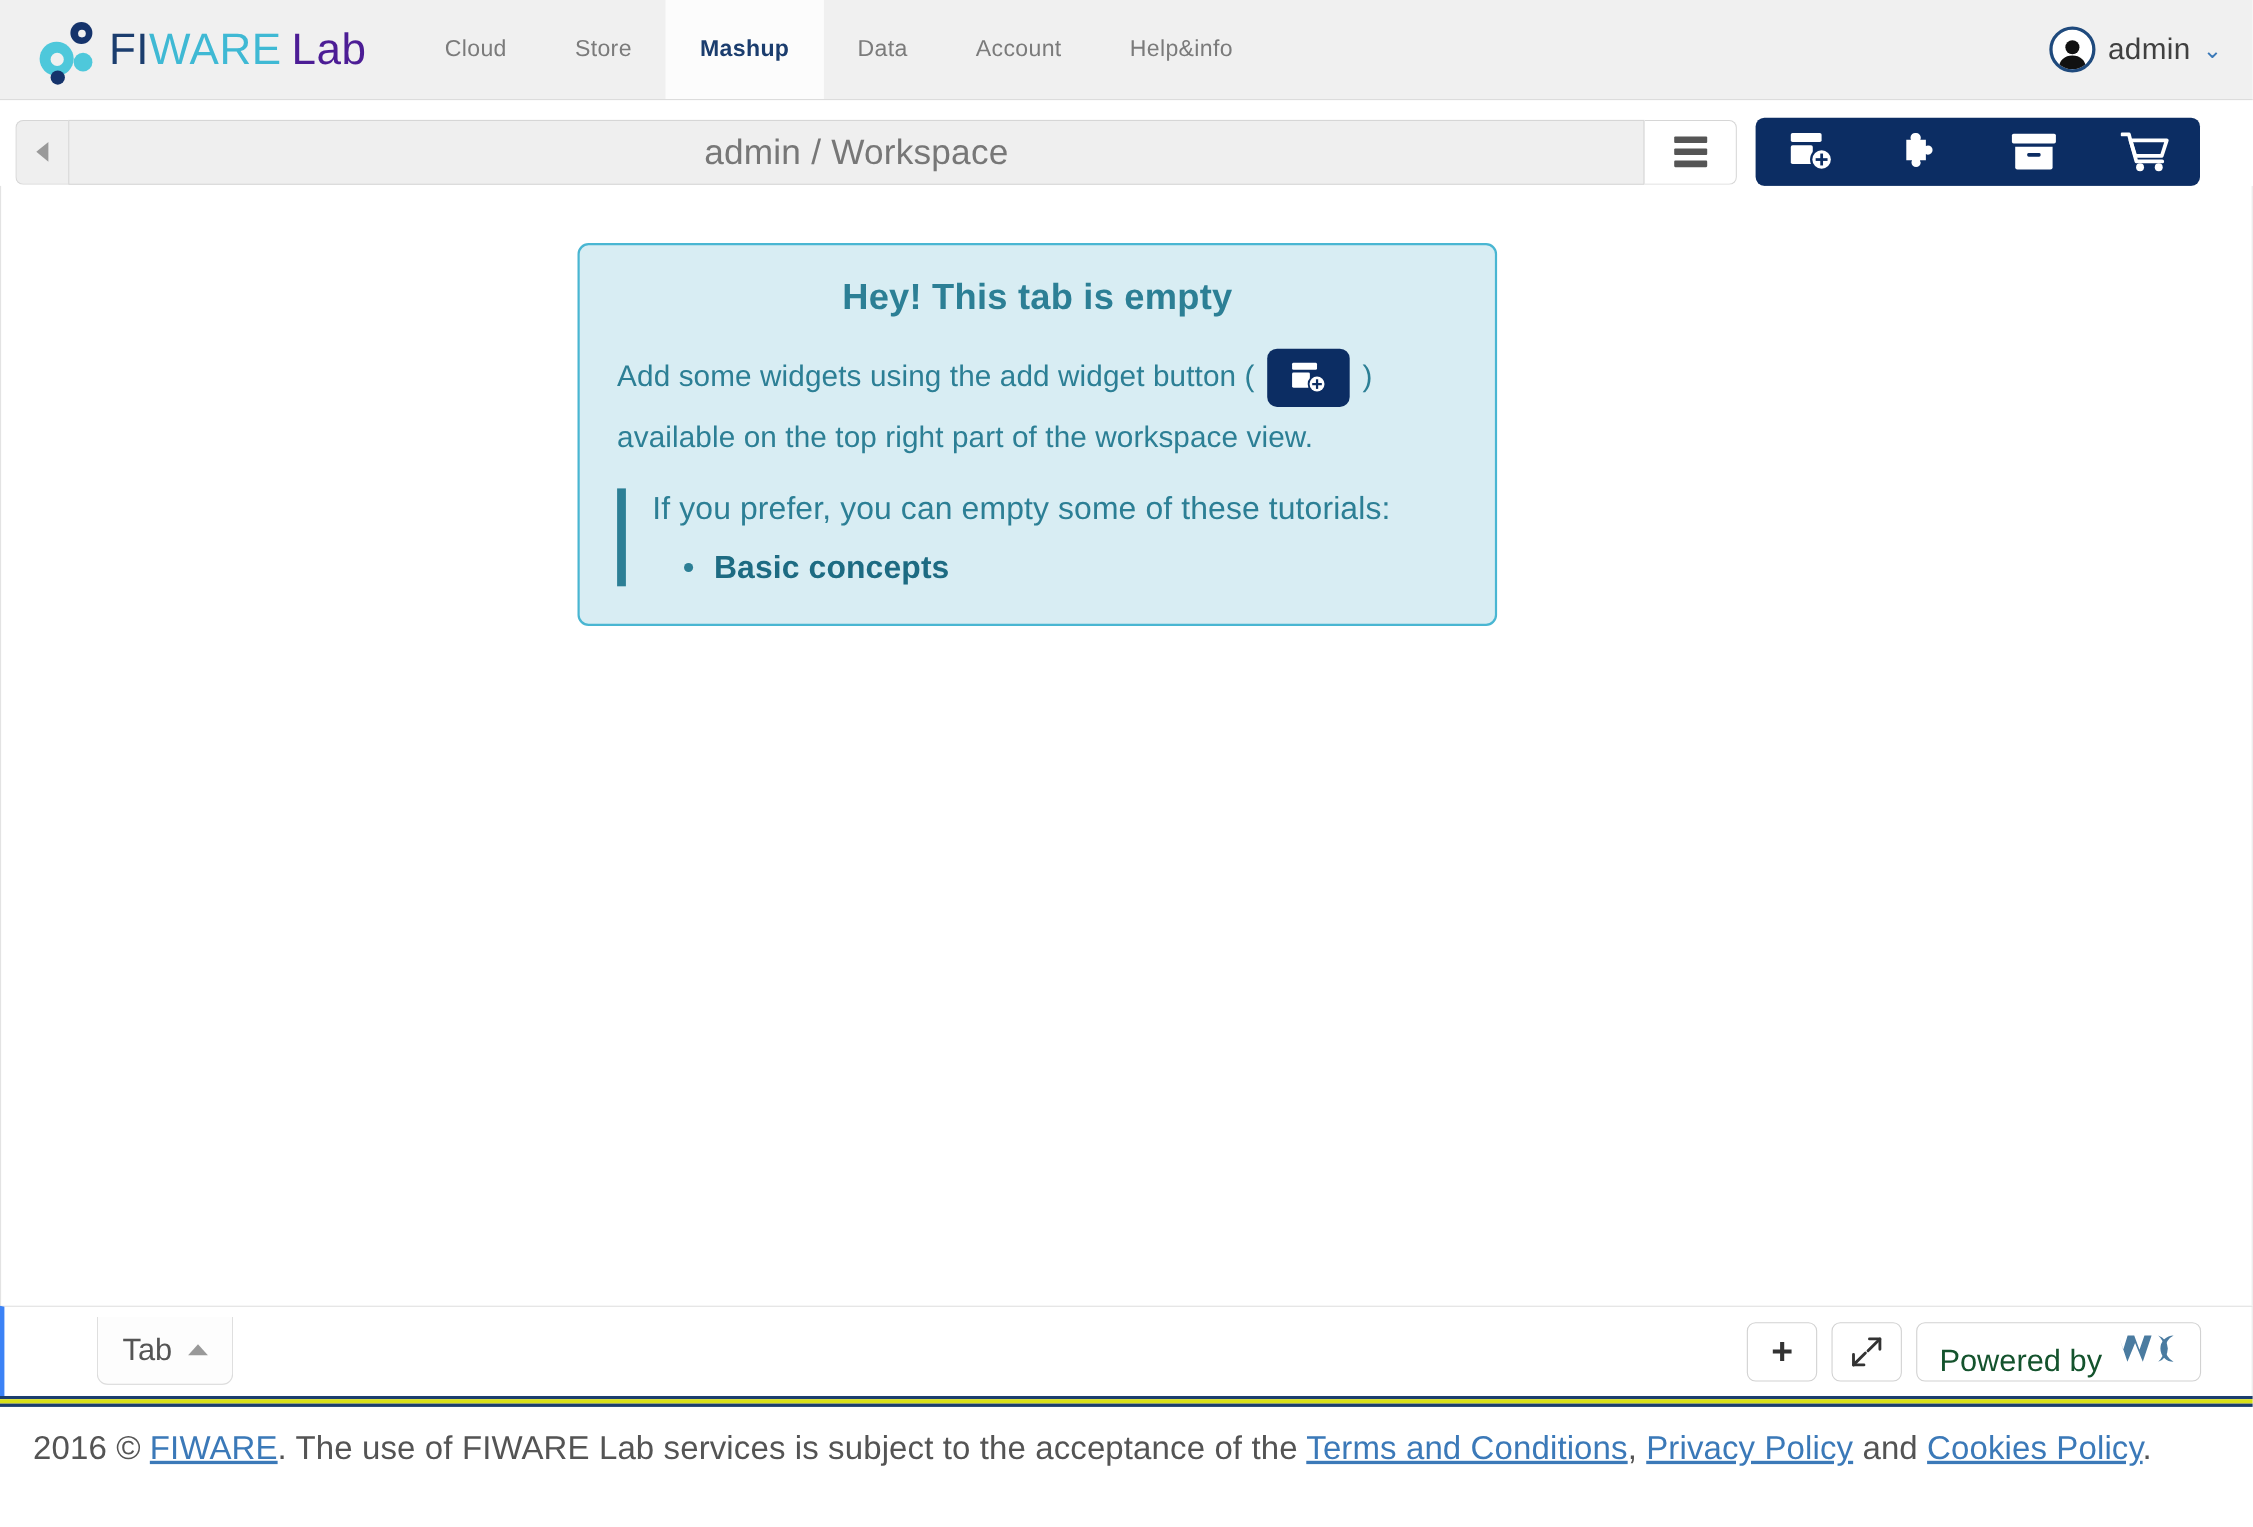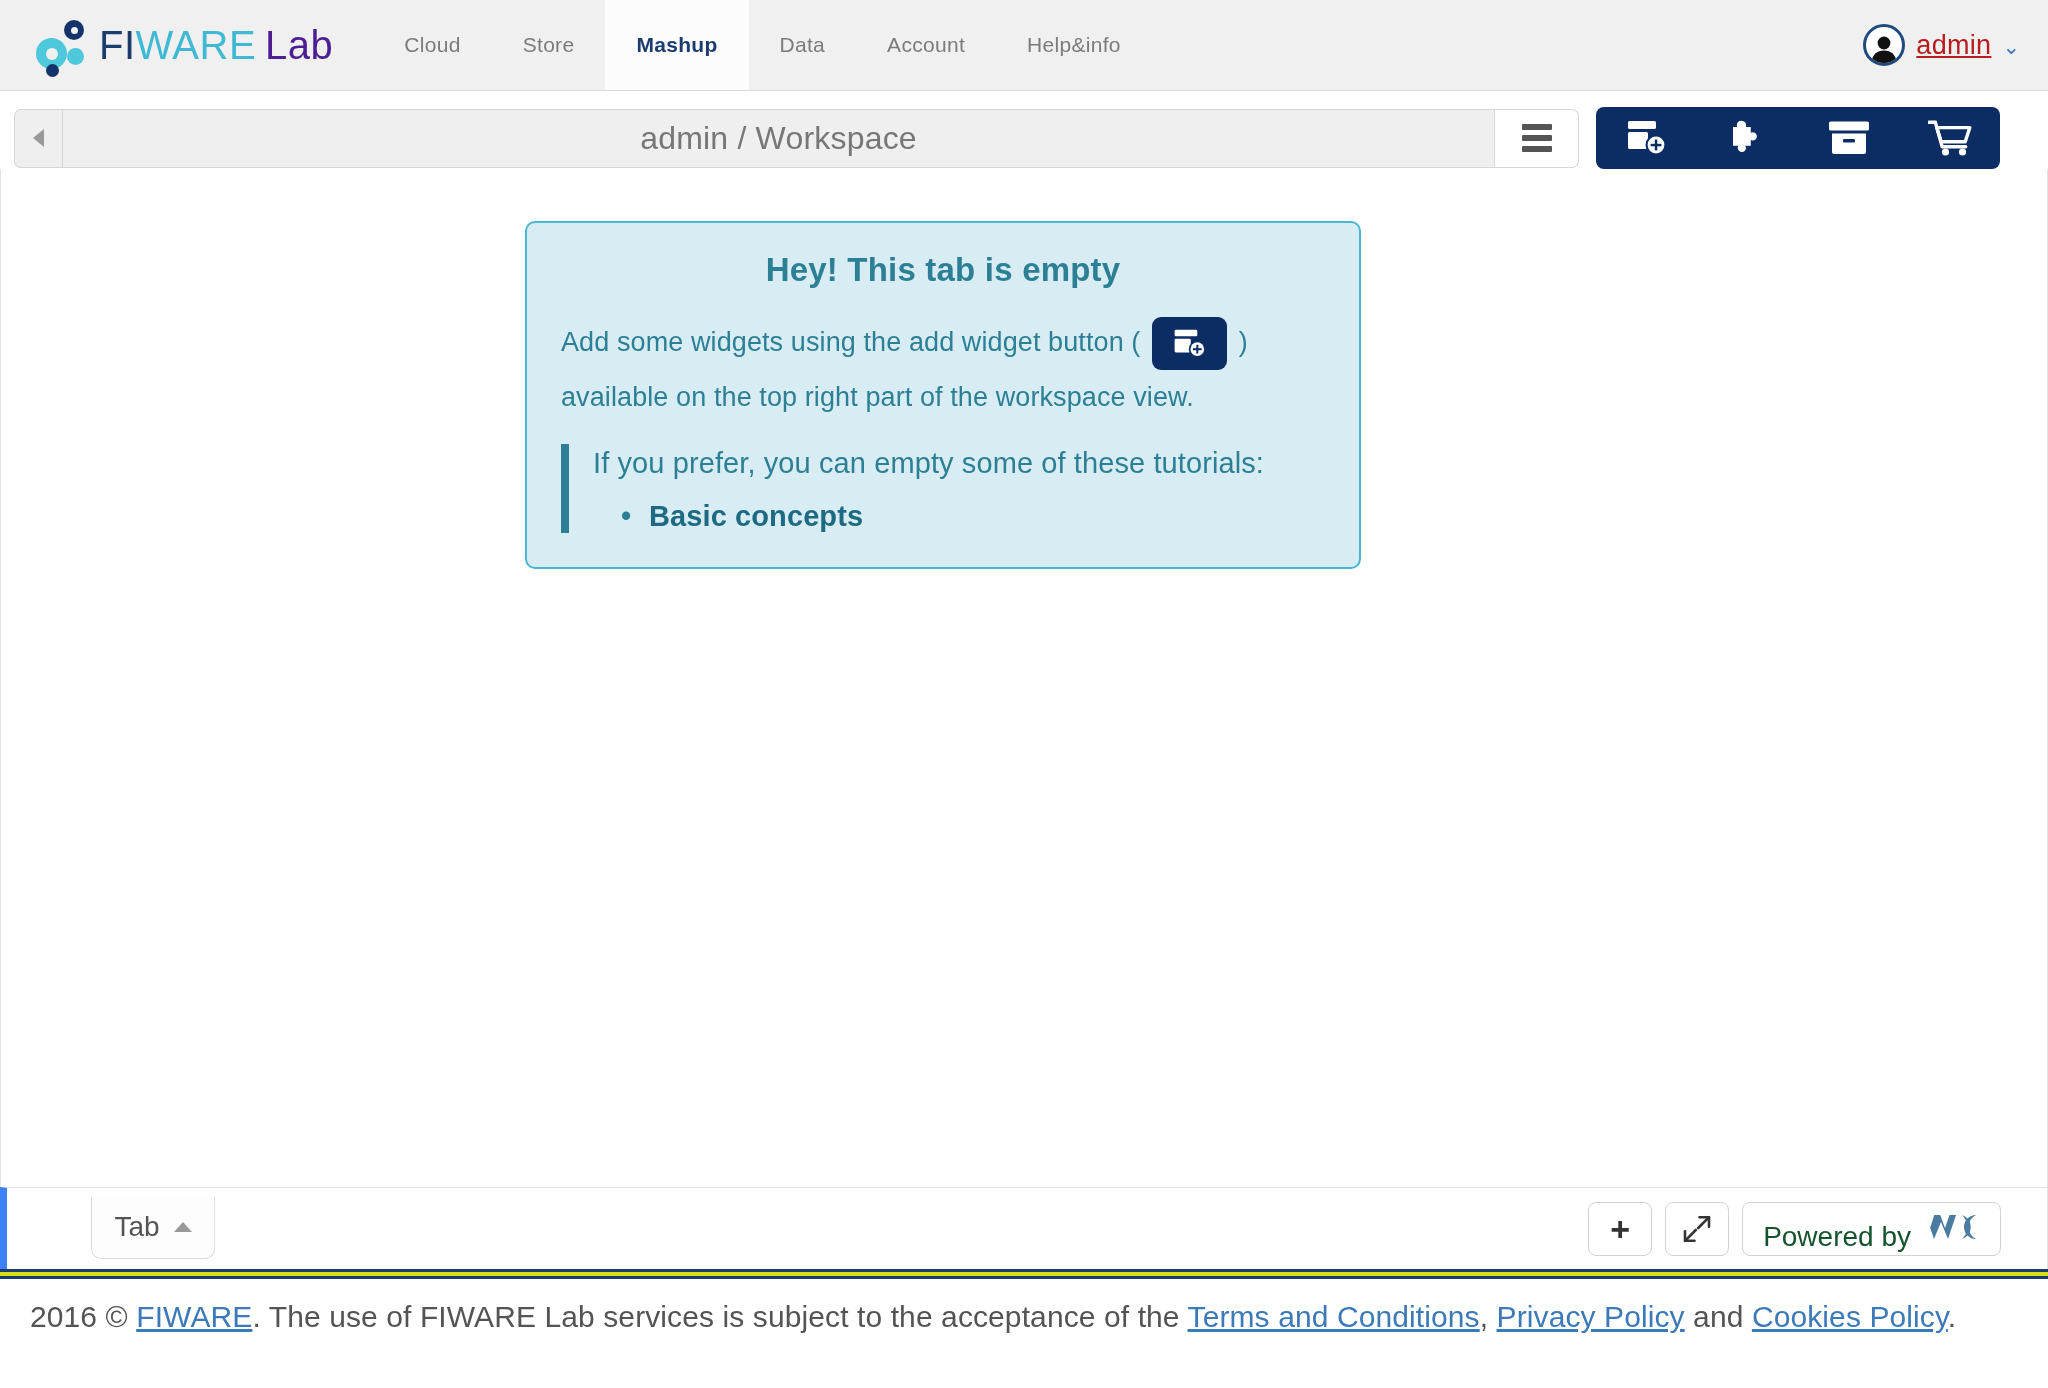--- a/index.html
+++ b/index.html
@@ -109,23 +109,22 @@
     width: 42px; height: 42px; border-radius: 50%;
     border: 3px solid #1f4a7d;
     background: #ffffff;
     display: flex; align-items: flex-end; justify-content: center;
     overflow: hidden;
     flex: none;
   }
   .avatar svg { display: block; }
   .user-name {
     font-size: 27px;
-    color: #b91c1c;
+    color: #404040;
     letter-spacing: 0.3px;
-    text-decoration: underline;
   }
   .chev-dbl {
     color: #3b79b8;
     font-size: 21px;
     line-height: 1;
     margin-top: 3px;
   }
 
   
   .ws-bar {
@@ -289,21 +288,21 @@
     color: #1d6b82;
     text-decoration: none;
   }
 
   
   .tabbar {
     position: relative;
     height: 82px;
     background: #ffffff;
     border-top: 1px solid #e0e0e0;
-    border-left: 7px solid #3b82f6;
+    border-left: 4px solid #3b82f6;
     border-right: 1px solid #e3e3e3;
     display: flex;
     align-items: center;
     padding: 0 46px 0 0;
   }
 
   .tab-chip {
     margin-left: 84px;
     margin-top: -2px;
     height: 62px;

